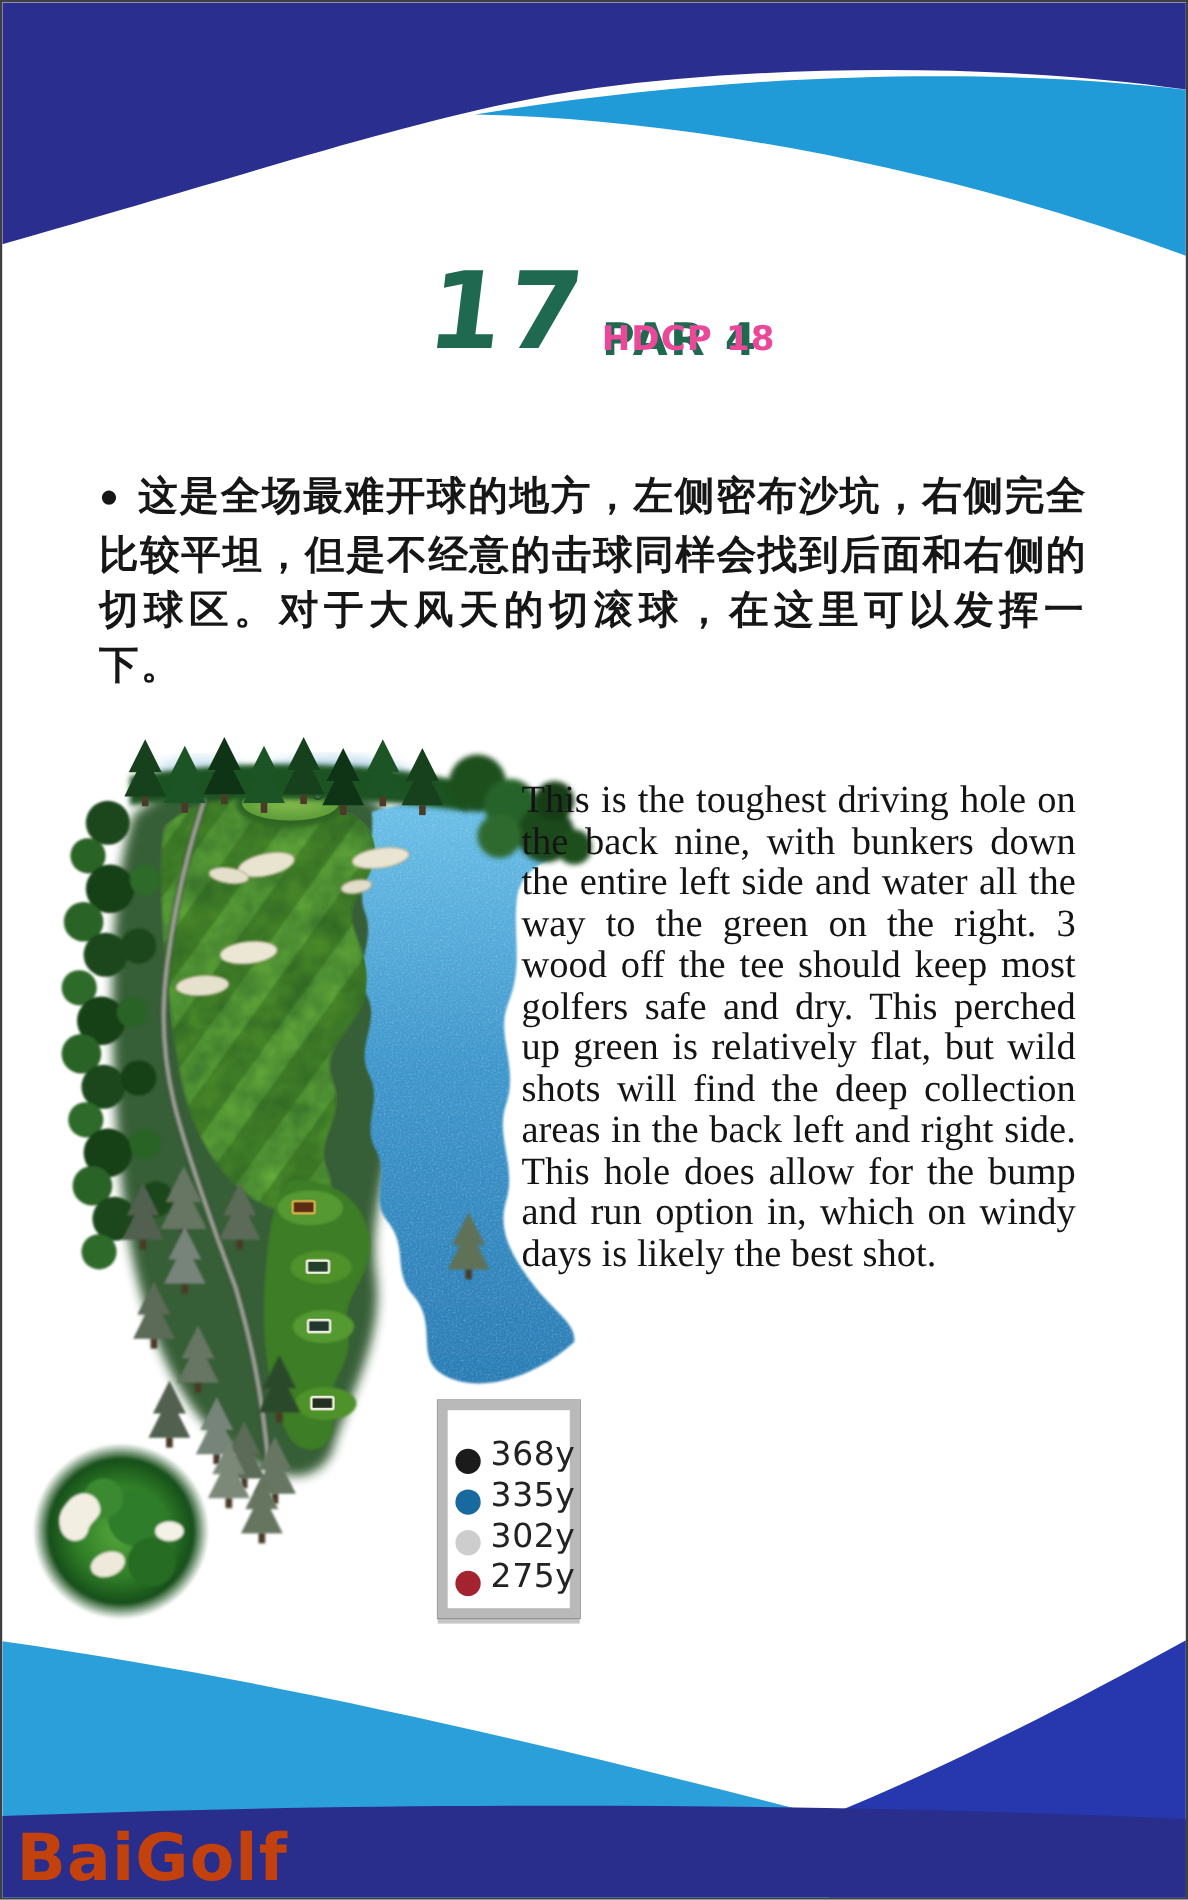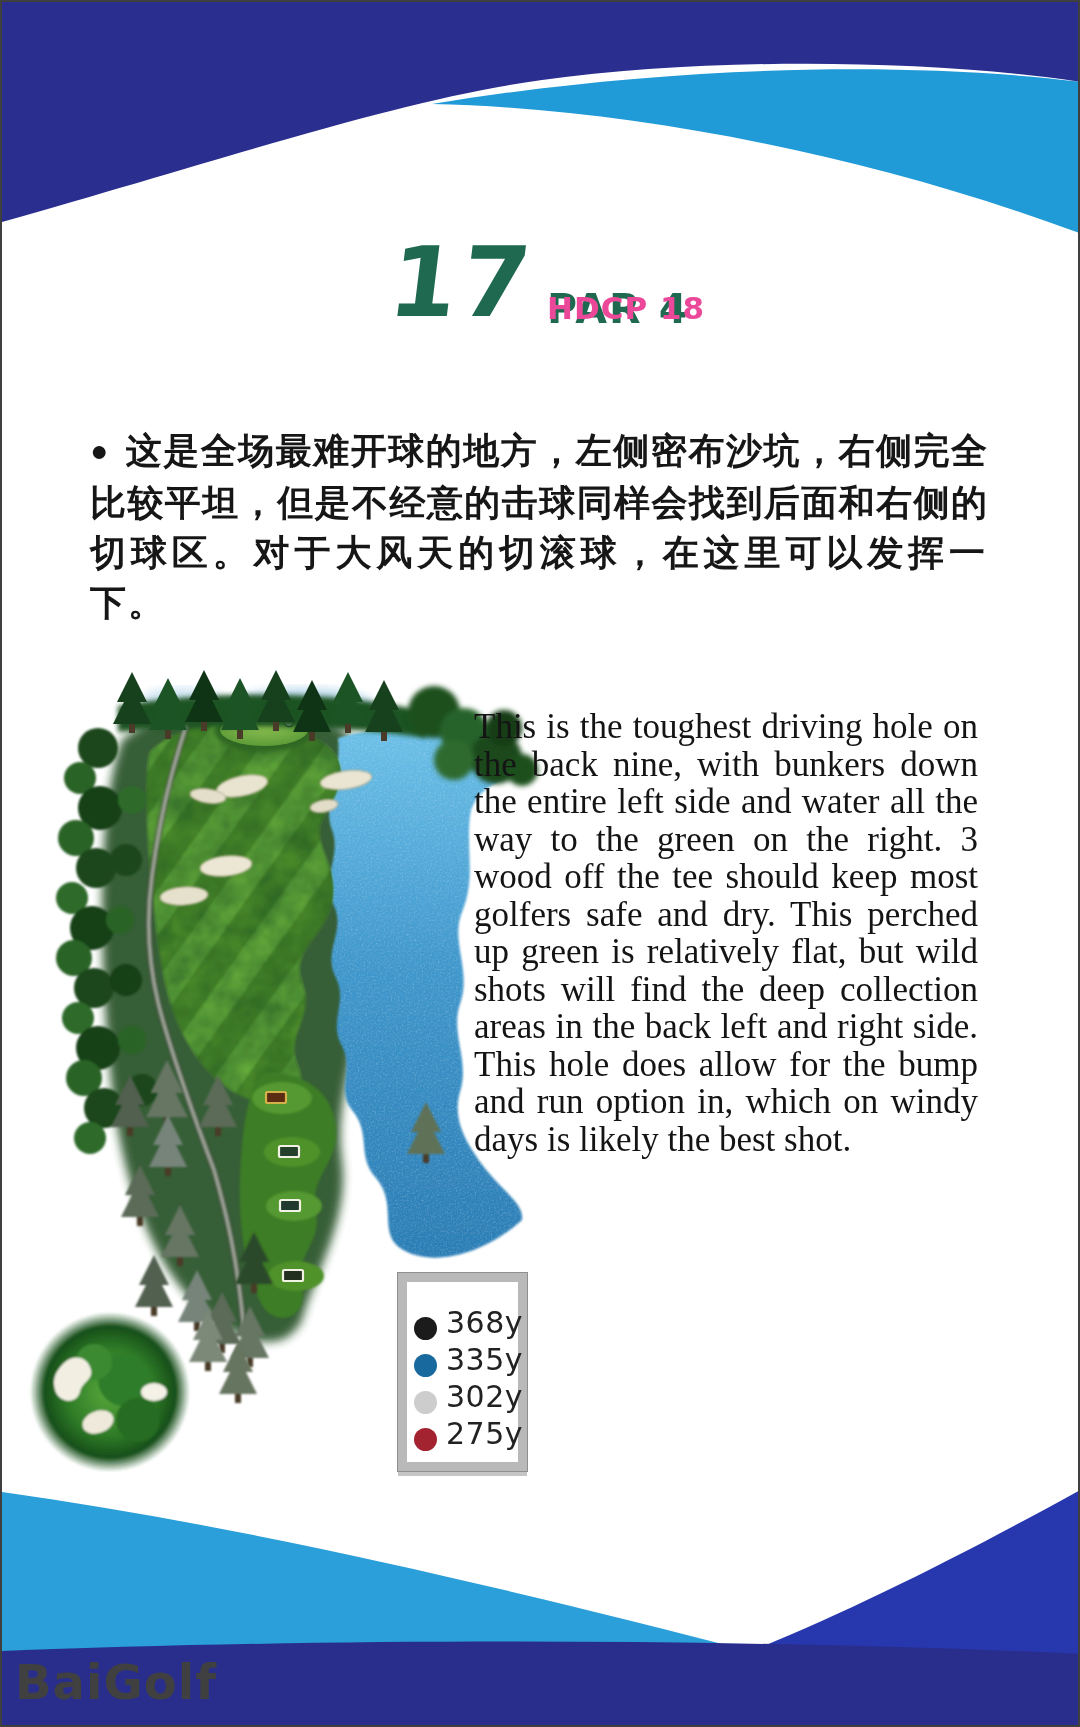--- a/index.html
+++ b/index.html
@@ -49,21 +49,21 @@
     box-shadow:0 5px 0 rgba(90,90,90,.35);
   }
   .legend .item{display:flex;align-items:flex-end;gap:9px;height:37px;padding-left:7px;}
   .legend .item:first-child{margin-top:21px;}
   .legend .dot{width:23px;height:23px;border-radius:50%;flex:0 0 auto;}
   .legend .lbl{font-size:30px;color:#222;letter-spacing:.5px;}
 
   
   .brand{
     position:absolute;left:13px;top:1652px;
-    font-size:48px;font-weight:800;color:#404040;letter-spacing:1px;
+    font-size:59px;font-weight:800;color:#c2410c;letter-spacing:1px;
   }
 </style>
 </head>
 <body>
 
 <div class="page">
 
   <svg class="bands" viewBox="0 0 1080 1727">
 
     <path d="M430,102 C 660,64 900,58 1080,80 L 1080,232 C 860,150 620,106 430,102 Z" fill="#219ad8"></path>

